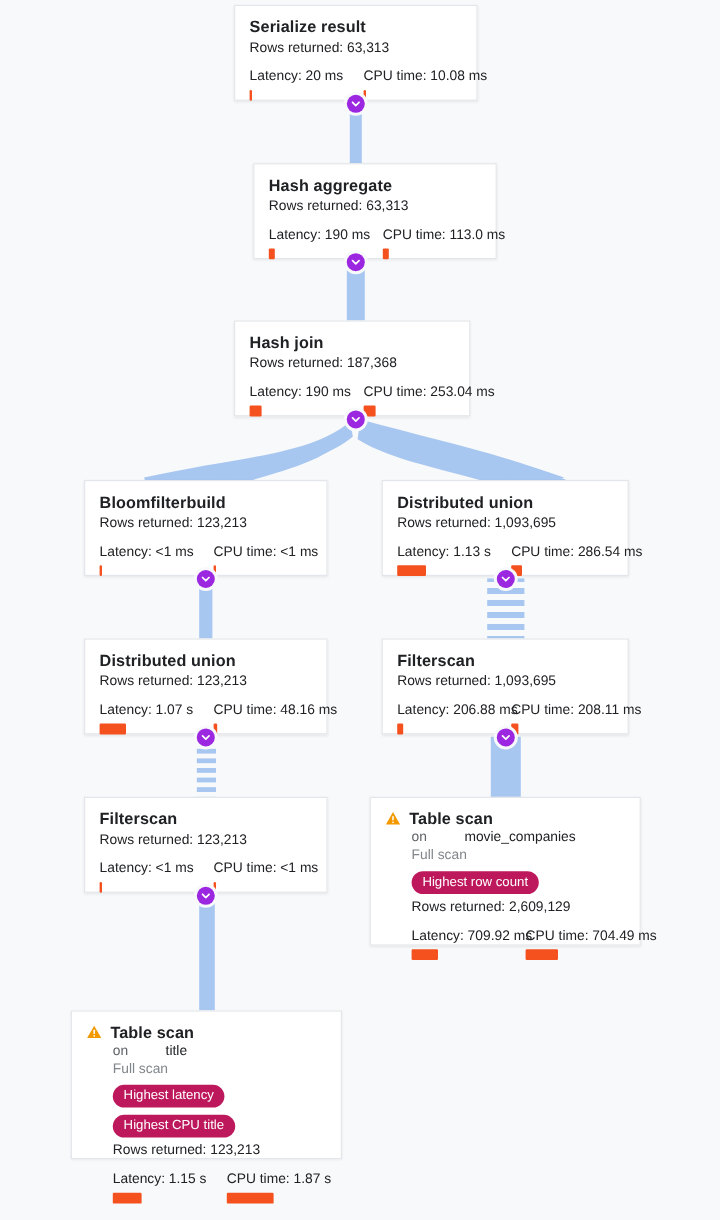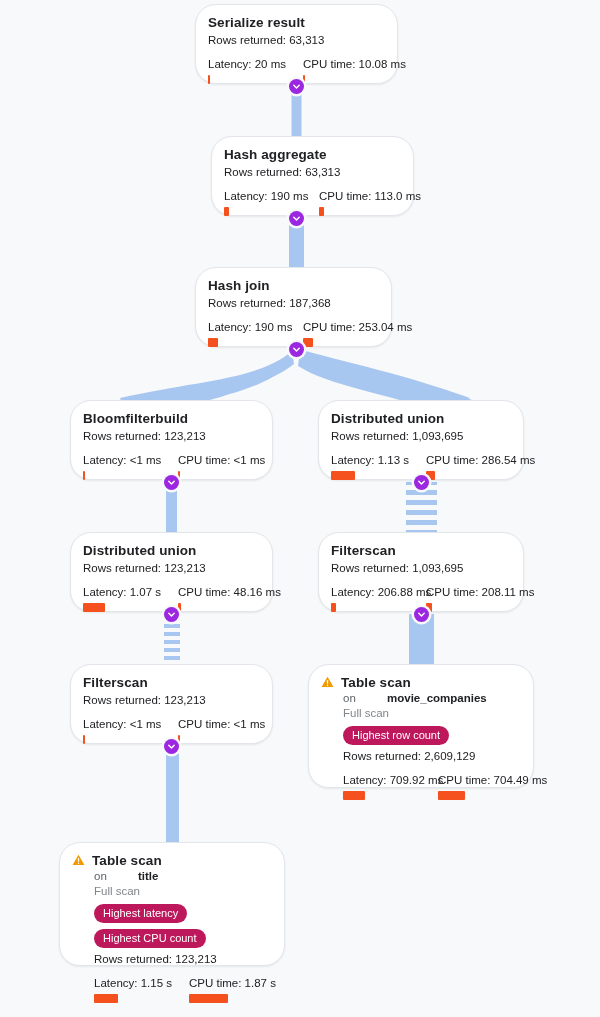--- a/index.html
+++ b/index.html
@@ -19,39 +19,39 @@
     position: absolute; left: 0; top: 0;
     width: 600px; height: 1017px;
     pointer-events: none;
   }
 
   
   .node {
     position: absolute;
     background: #ffffff;
     border: 1px solid #e3e6ea;
-    border-radius: 21px;
+    border-radius: 0;
     box-shadow: 0 1px 2px rgba(60,64,67,.10);
     padding: 9px 12px 11px 12px;
   }
   .node-head { display: flex; align-items: flex-start; gap: 7px; }
   .warn-icon { flex: 0 0 auto; margin-top: 2px; line-height: 0; }
   .node-title {
     font-size: 13.5px;
     font-weight: bold;
     color: #202124;
     letter-spacing: .1px;
     line-height: 17px;
   }
   .node-sub {
     font-size: 11.5px;
     color: #5f6368;
     line-height: 15px;
   }
-  .node-sub b { color: #202124; font-weight: bold; padding-left: 28px; }
+  .node-sub b { color: #202124; font-weight: normal; padding-left: 28px; }
   .node-scan {
     font-size: 11.5px;
     color: #80868b;
     line-height: 15px;
   }
   .rows {
     font-size: 11.5px;
     color: #202124;
     margin-top: 2px;
     line-height: 15px;
@@ -349,21 +349,21 @@
           <rect x="6.3" y="9.3" width="1.4" height="1.5" fill="#ffffff" rx="0.6"></rect>
         </svg>
       </span>
       <div class="node-title">Table scan</div>
     </div>
     <div class="indent">
       <div class="node-sub"><span>on </span><b>title</b></div>
       <div class="node-scan">Full scan</div>
       <div class="badges">
         <span class="badge">Highest latency</span>
-        <span class="badge">Highest CPU count</span>
+        <span class="badge">Highest CPU title</span>
       </div>
       <div class="rows">Rows returned: 123,213</div>
       <div class="metrics">
         <div class="metric" style="width:95px;">
           <div class="metric-label">Latency: 1.15 s</div>
           <div class="metric-bar" style="width:24px;"></div>
         </div>
         <div class="metric">
           <div class="metric-label">CPU time: 1.87 s</div>
           <div class="metric-bar" style="width:39px;"></div>

